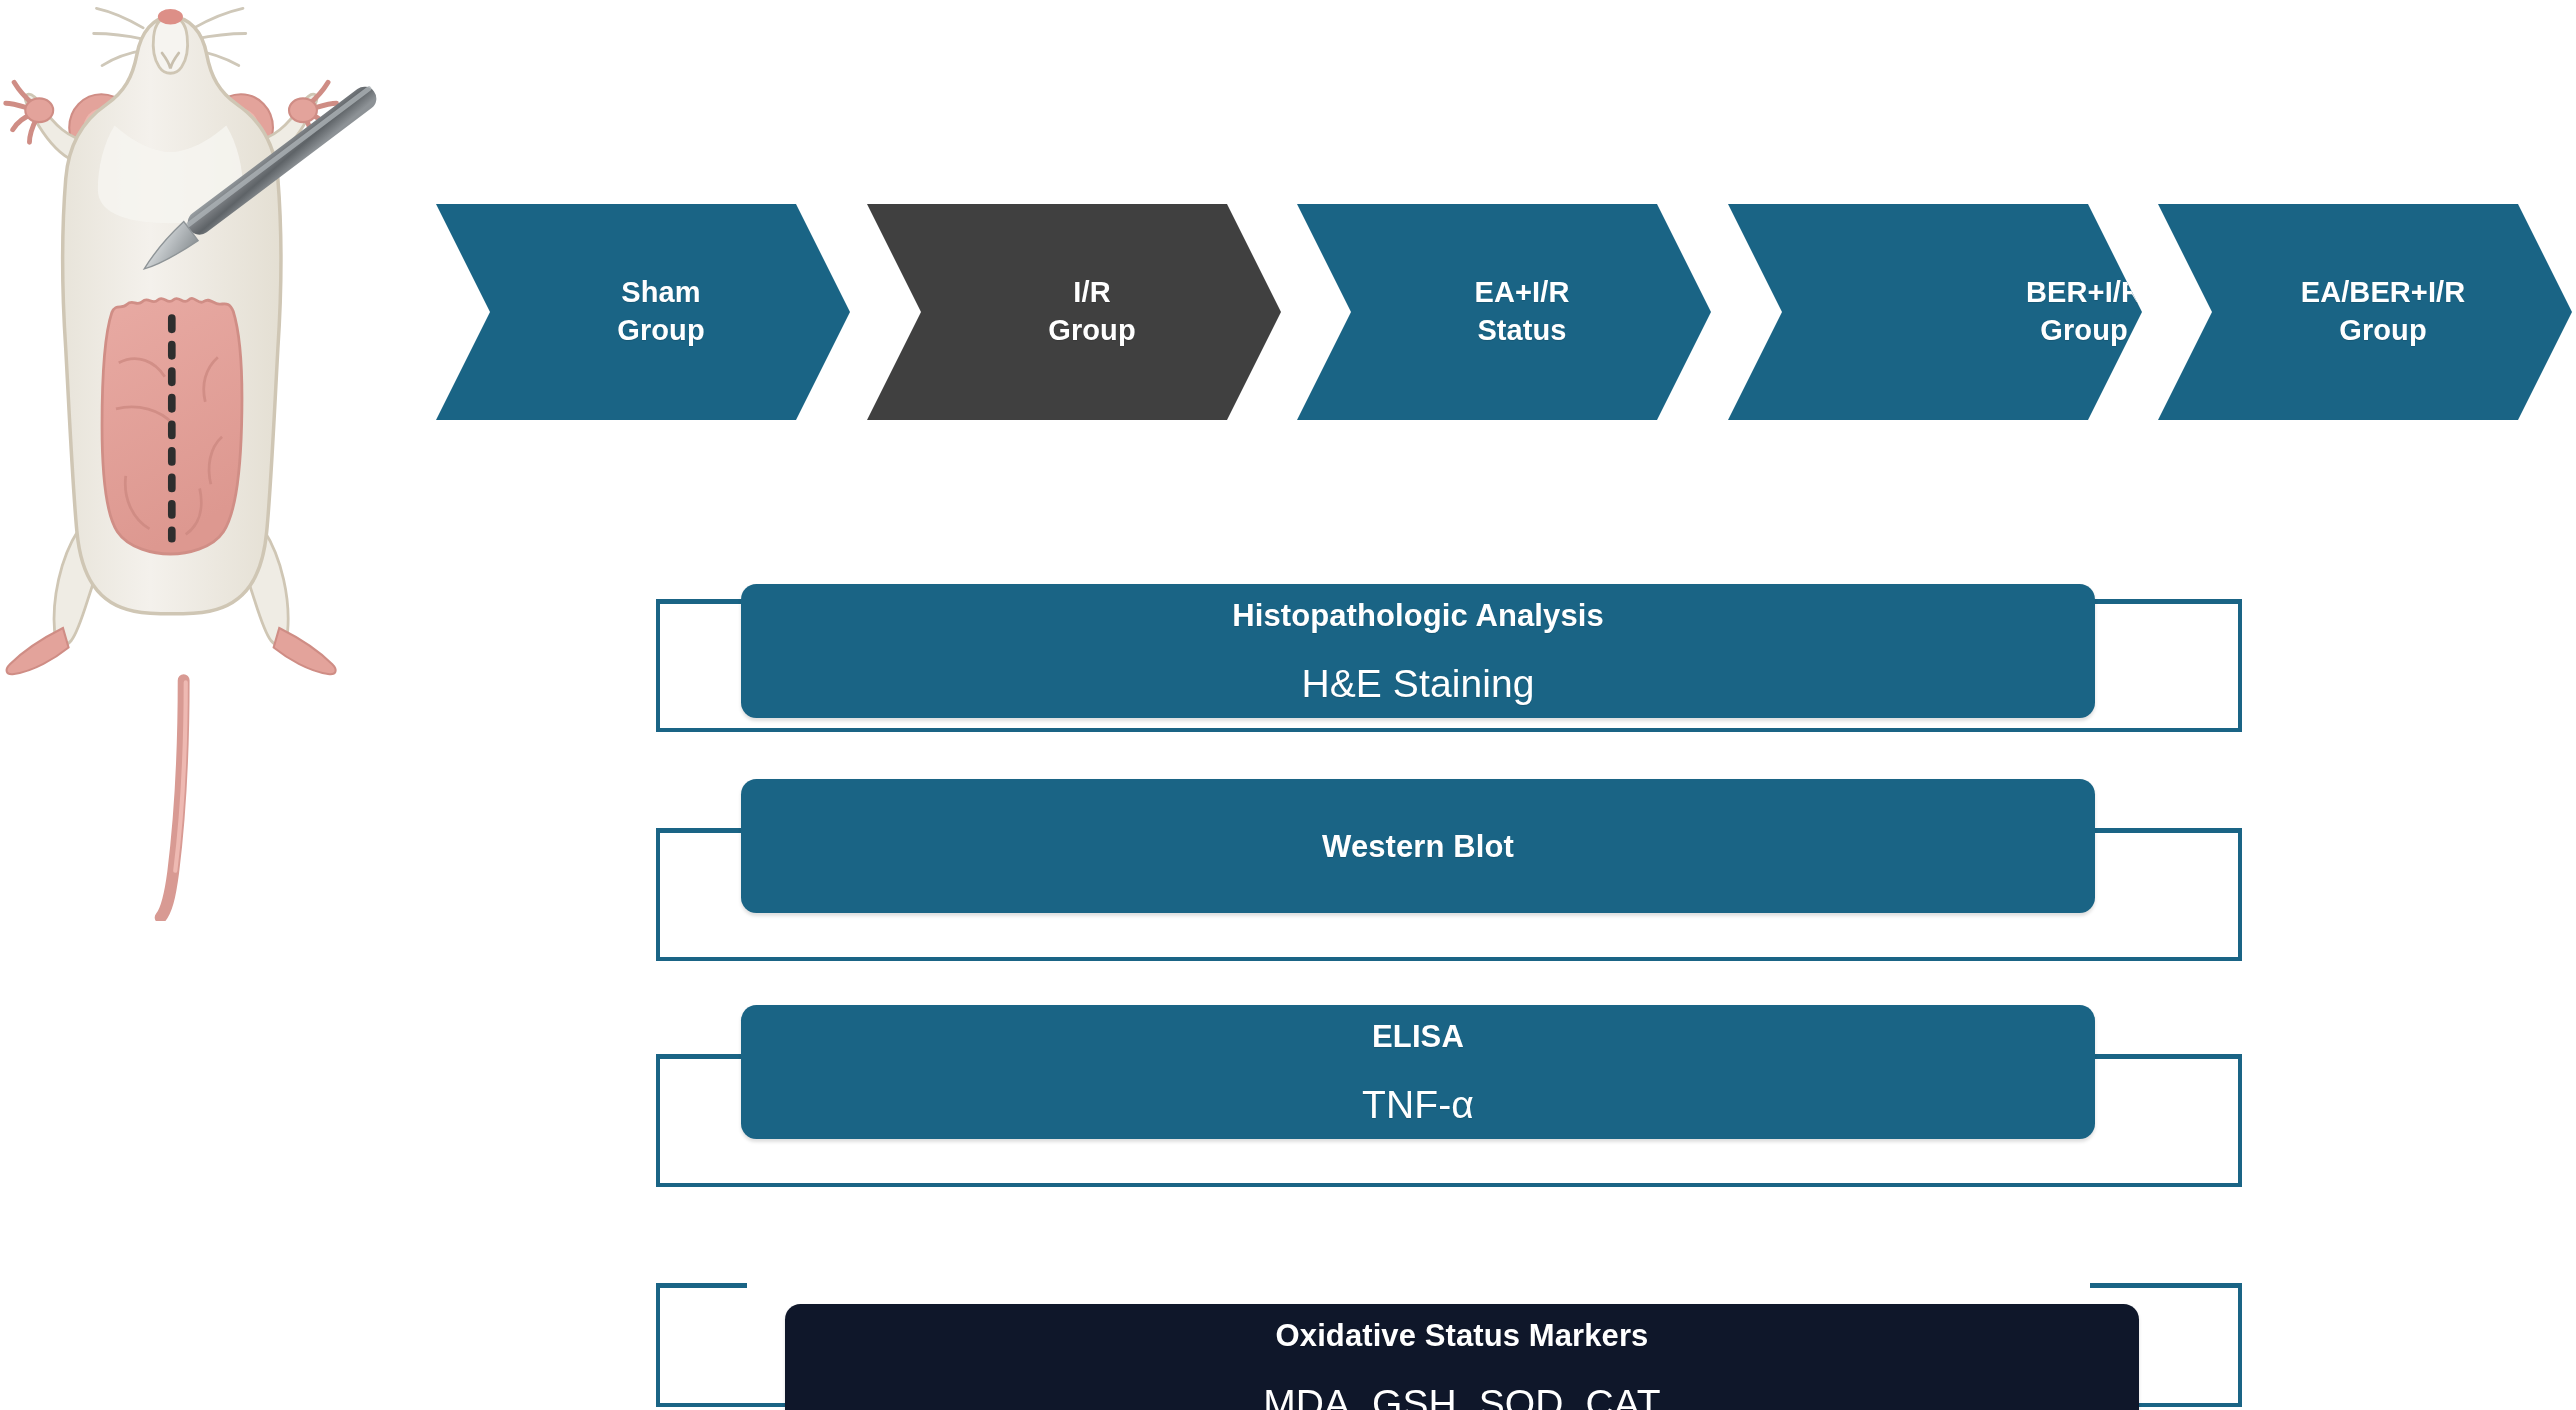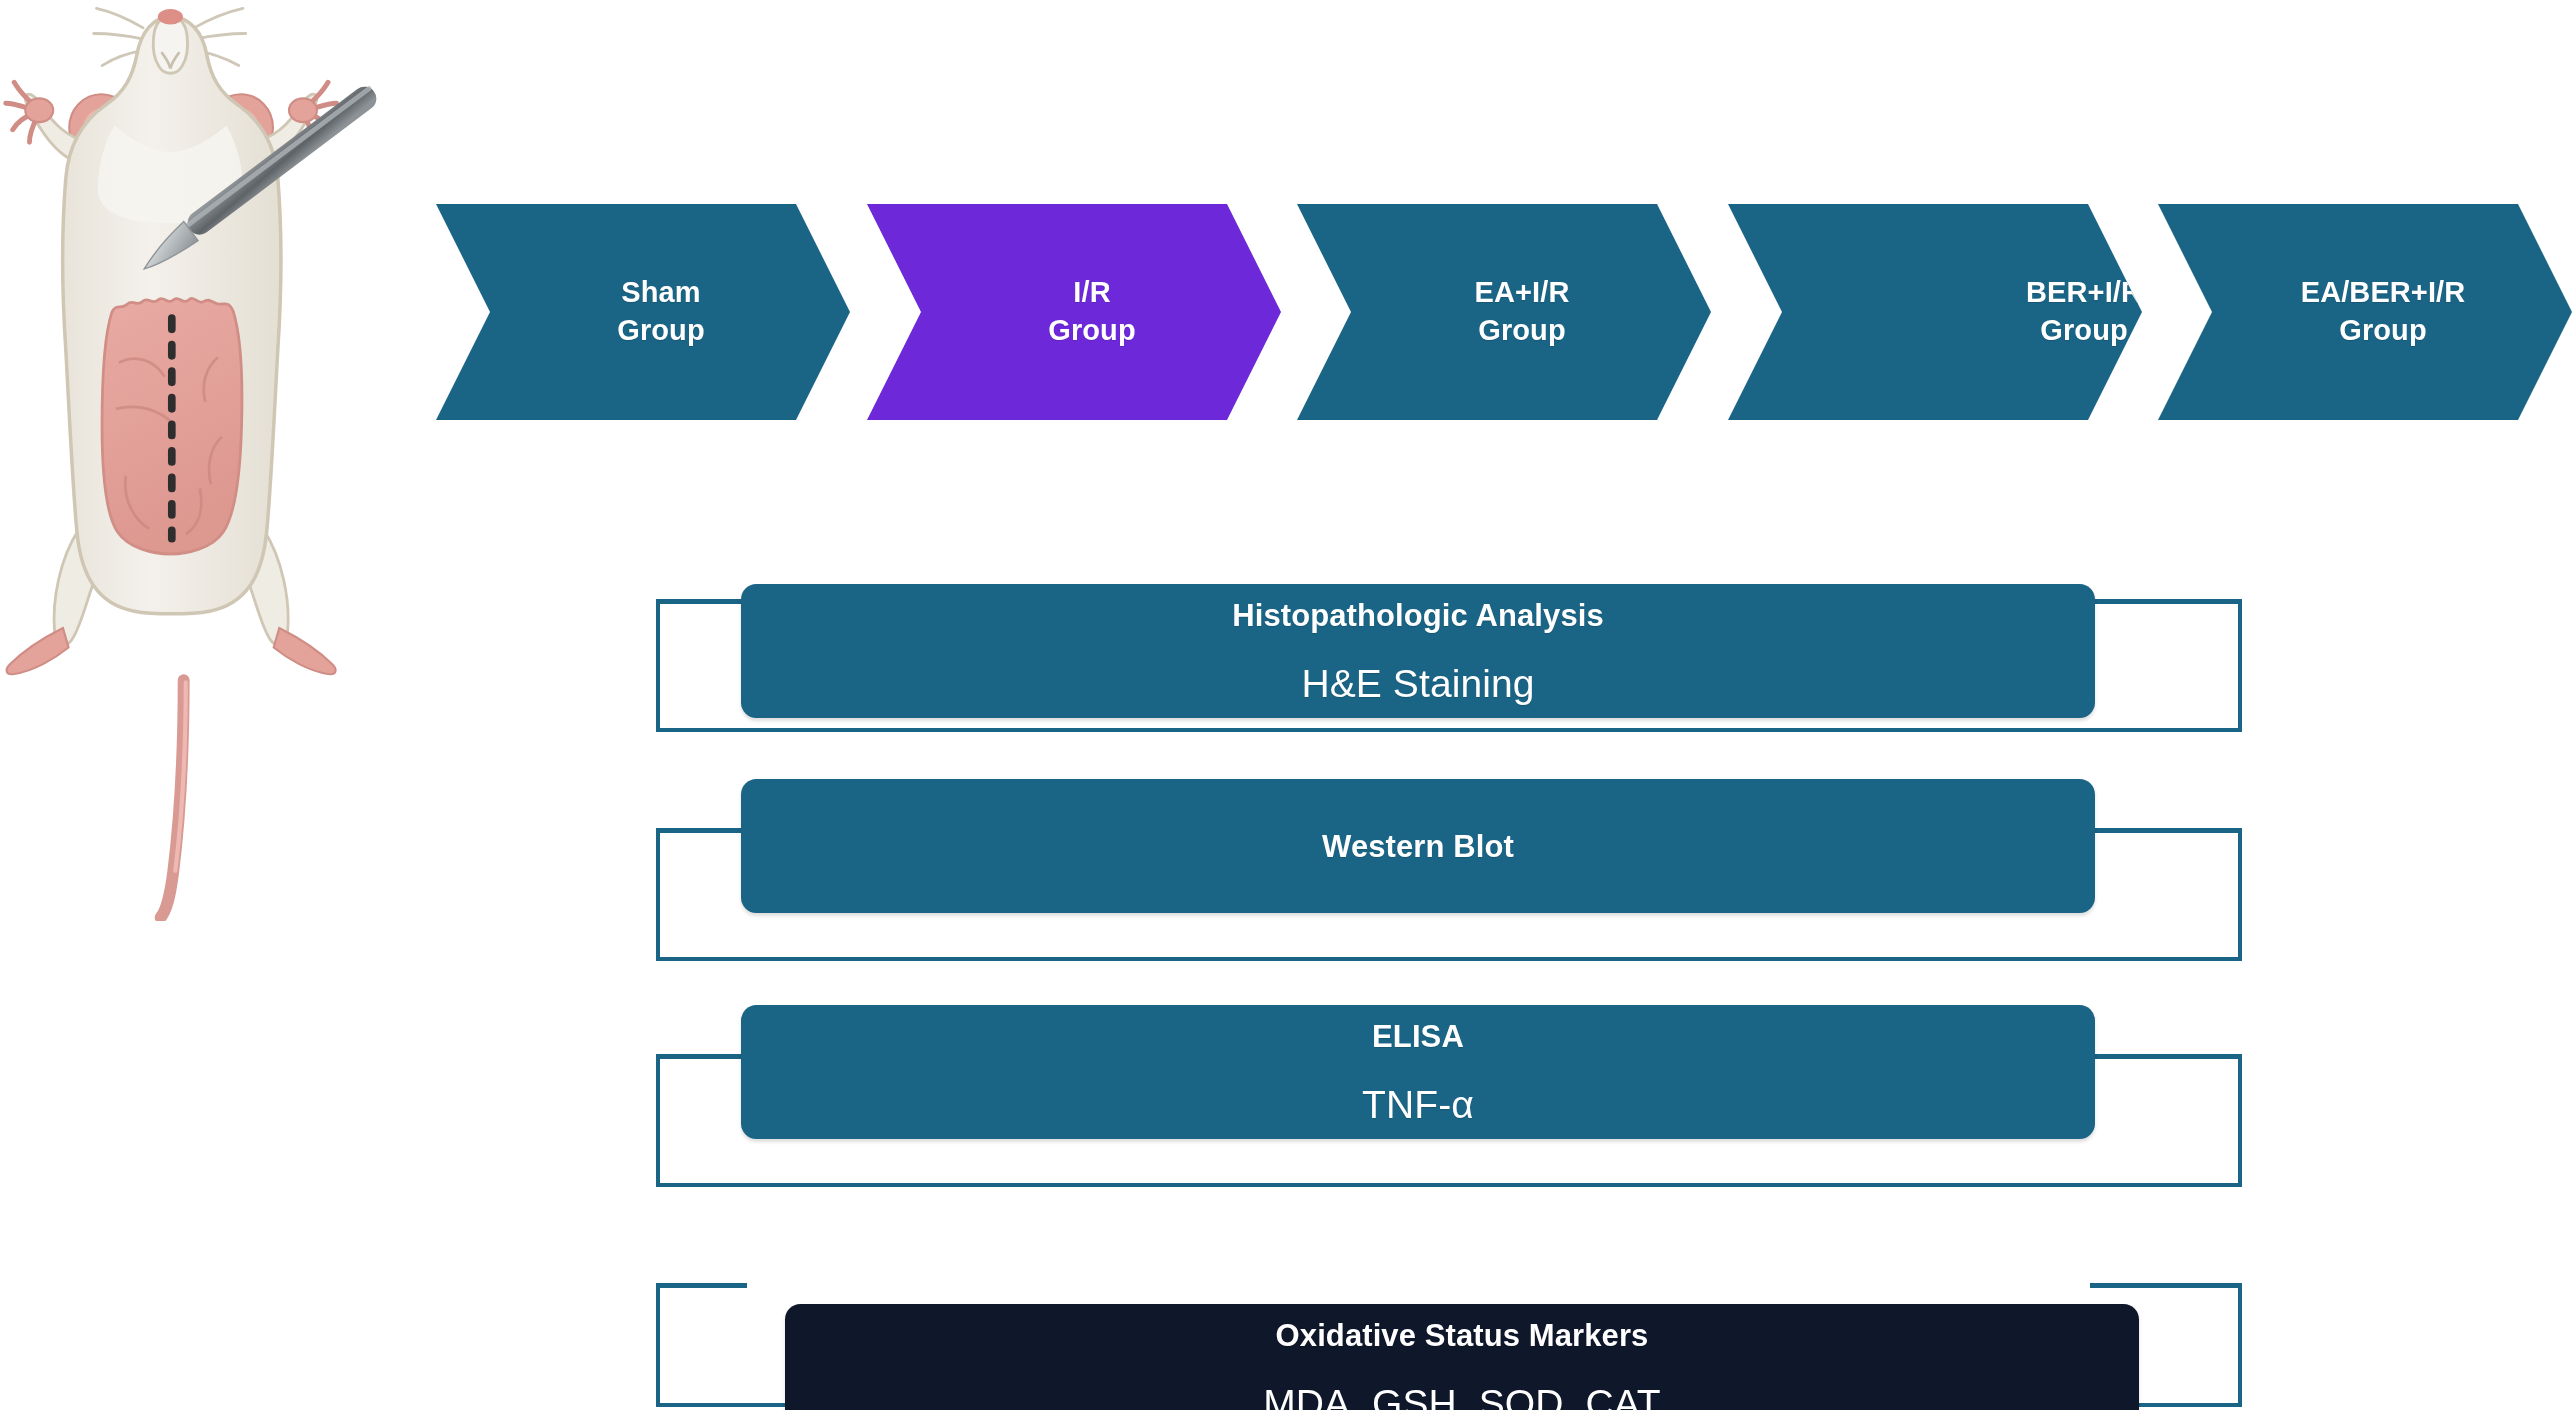--- a/index.html
+++ b/index.html
@@ -188,27 +188,27 @@
         <path d="M272 316 C236 320, 206 328, 186 336 C206 344, 236 348, 272 350 Z" fill="url(#bladeGrad)" stroke="#8e9497" stroke-width="2"></path>
       </g>
     </svg>
   </div>
 
   <div id="chevron-row">
       <div class="chevron" style="left: 0px; width: 414px; background: rgb(26, 100, 133);">
         <div class="chevron-label">Sham
 Group</div>
       </div>
-      <div class="chevron" style="left: 431px; width: 414px; background: #6d28d9;">
+      <div class="chevron" style="left: 431px; width: 414px; background: #404040;">
         <div class="chevron-label">I/R
 Group</div>
       </div>
       <div class="chevron" style="left: 861px; width: 414px; background: rgb(26, 100, 133);">
         <div class="chevron-label">EA+I/R
-Group</div>
+Status</div>
       </div>
       <div class="chevron" style="left: 1292px; width: 414px; background: rgb(26, 100, 133); justify-content: flex-end;">
         <div class="chevron-label">BER+I/R
 Group</div>
       </div>
       <div class="chevron" style="left: 1722px; width: 414px; background: rgb(26, 100, 133);">
         <div class="chevron-label">EA/BER+I/R
 Group</div>
       </div>
     </div>

